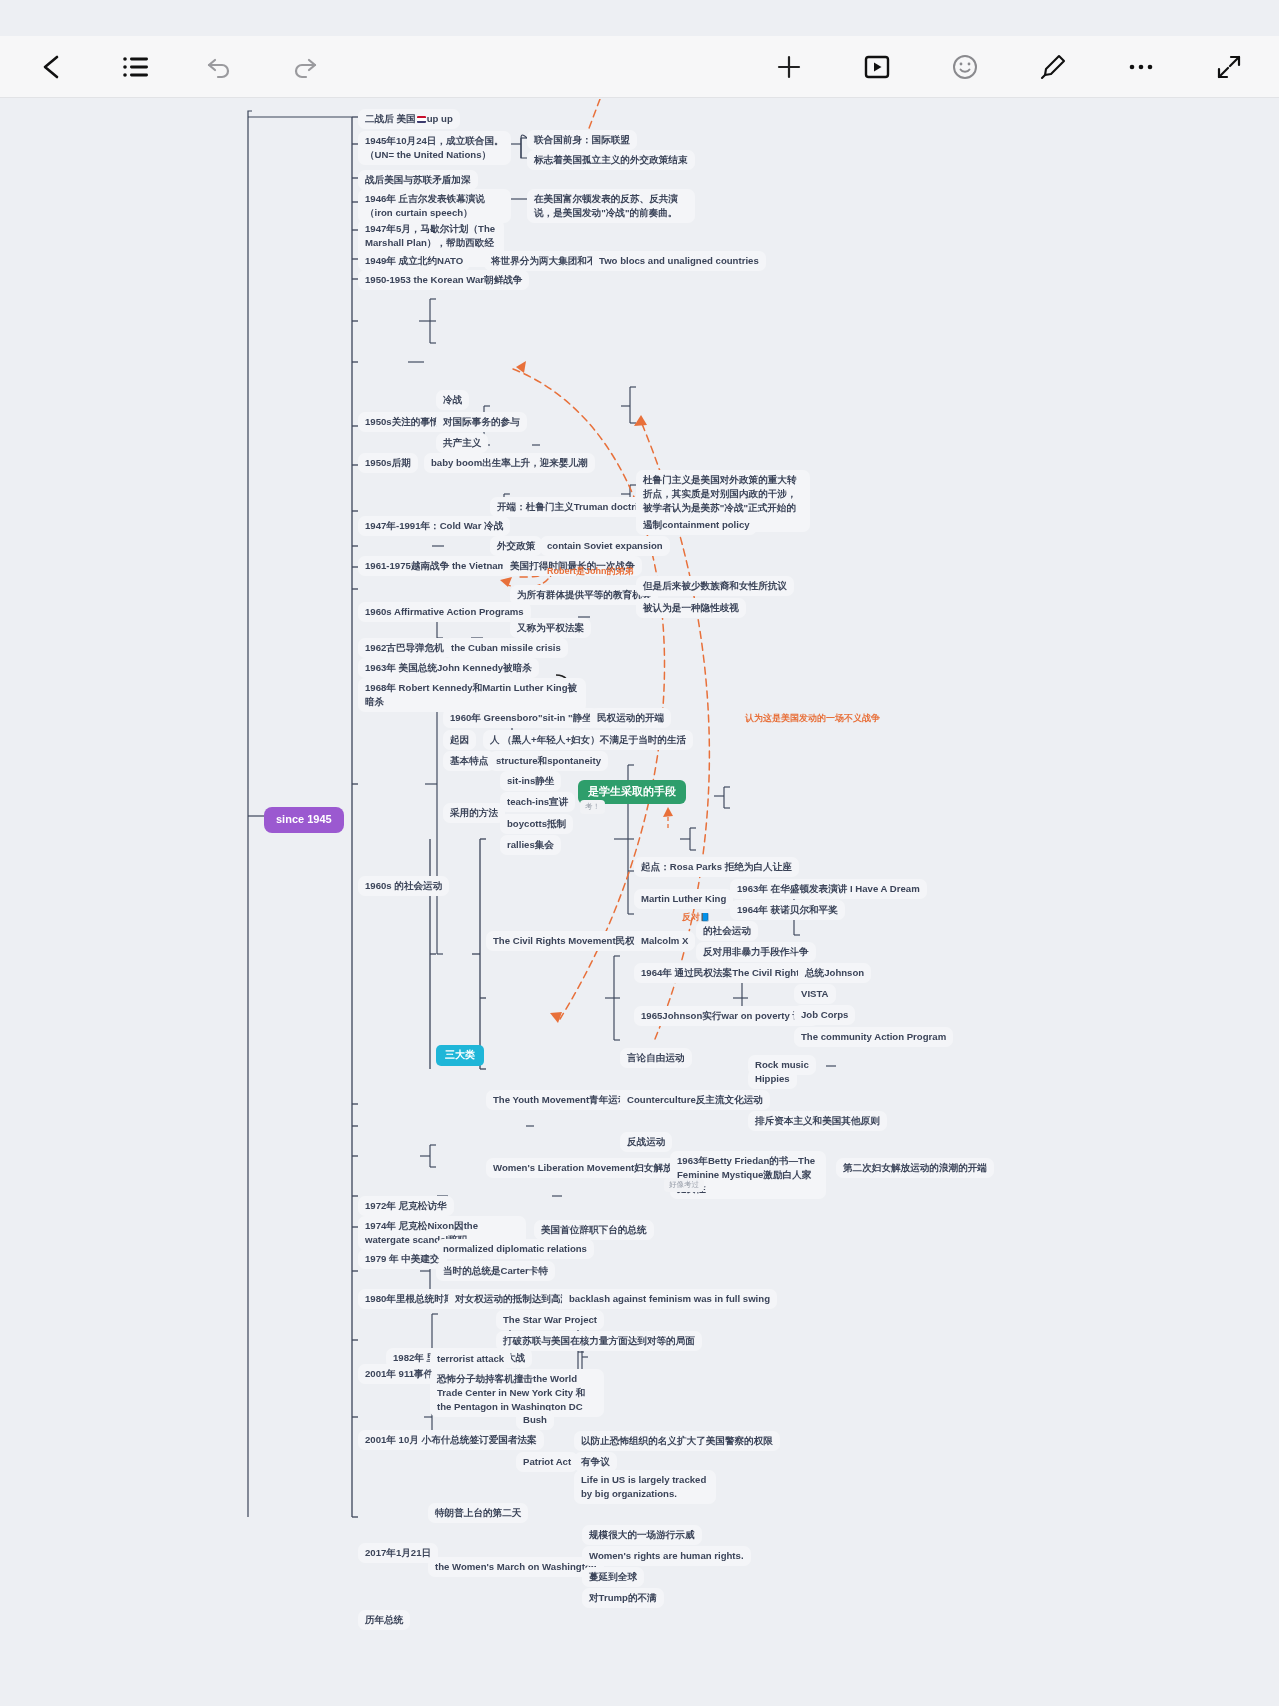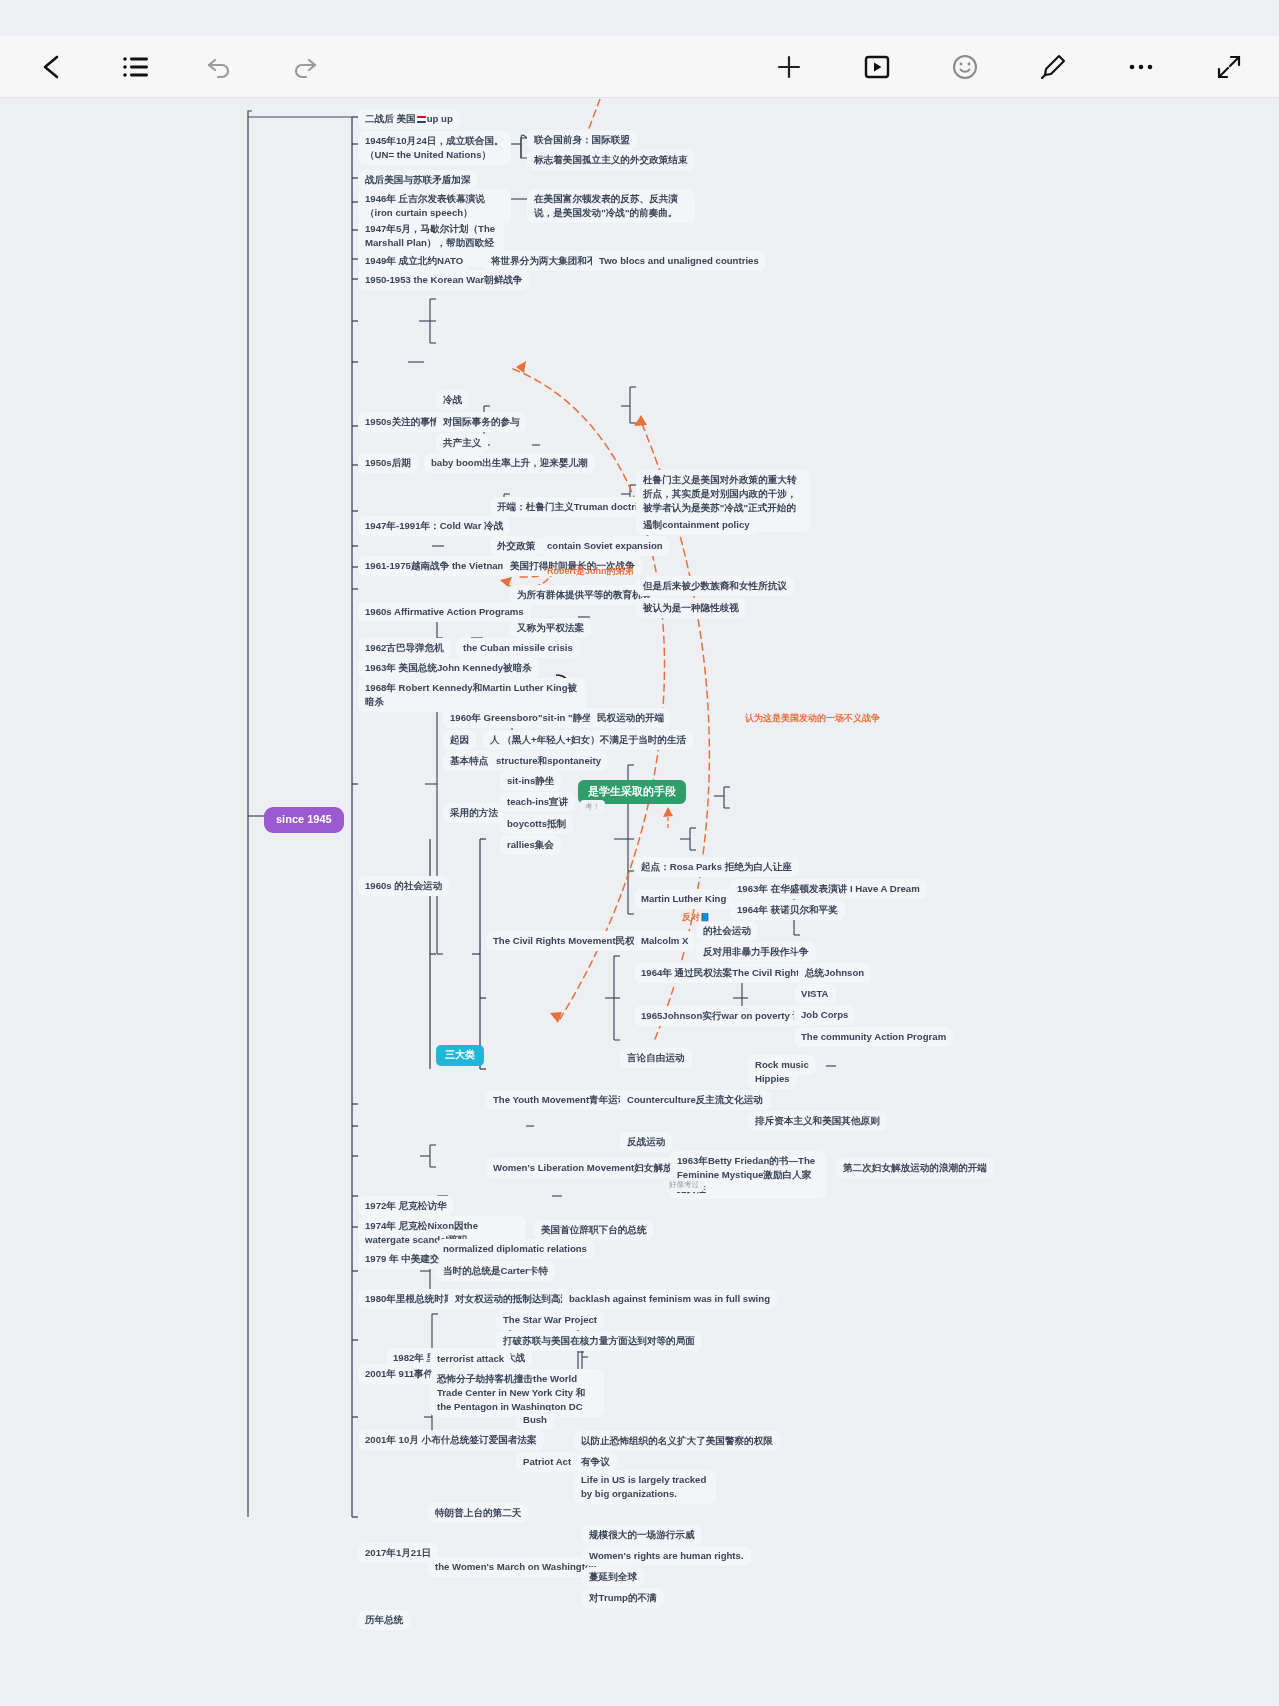--- a/index.html
+++ b/index.html
@@ -451,21 +451,21 @@
         <path d="M548 480 C538 492 510 490 506 484"></path>
       </g>
       <polygon points="508,488 500,481 512,478" fill="#e8703a"></polygon>
 
       <g fill="none" stroke="#e8703a" stroke-width="1.3" stroke-dasharray="4 3">
         <path d="M668 729 L668 714"></path>
       </g>
       <polygon points="668,708 663,718 673,717" fill="#e8703a"></polygon>
     </svg>
 
-    <div class="node root" style="left:264px; top:708px;">since 1945</div>
+    <div class="node root" style="left:264px; top:708px;border-radius:8px;">since 1945</div>
 
     <div class="node" style="left:358px; top:10px;">
       <span>二战后 美国</span><span class="flag"></span><span>up up</span>
     </div>
 
     <div class="node wrap" style="left:358px; top:32px; width:153px;">1945年10月24日，成立联合国。（UN= the United Nations）</div>
     <div class="node" style="left:527px; top:31px;">联合国前身：国际联盟</div>
     <div class="node" style="left:527px; top:51px;">标志着美国孤立主义的外交政策结束</div>
 
     <div class="node" style="left:358px; top:71px;">战后美国与苏联矛盾加深</div>
@@ -501,21 +501,21 @@
 
     <div class="node" style="left:358px; top:503px;">1960s Affirmative Action Programs</div>
     <div class="node" style="left:510px; top:486px;">为所有群体提供平等的教育机会</div>
     <div class="node" style="left:636px; top:477px;">
       <span>但是后来被少数族裔和女性所抗议</span>
     </div>
     <div class="node" style="left:636px; top:499px;text-align:center;">被认为是一种隐性歧视</div>
     <div class="node" style="left:510px; top:519px;">又称为平权法案</div>
 
     <div class="node" style="left:358px; top:539px;">1962古巴导弹危机</div>
-    <div class="node" style="left:456px; top:539px;">the Cuban missile crisis</div>
+    <div class="node" style="left:444px; top:539px;">the Cuban missile crisis</div>
 
     <div class="node" style="left:358px; top:559px;">1963年 美国总统John Kennedy被暗杀</div>
     <div class="node wrap" style="left:358px; top:579px; width:228px;">1968年 Robert Kennedy和Martin Luther King被暗杀</div>
 
     <div class="node" style="left:358px; top:777px;">1960s 的社会运动</div>
 
     <div class="node" style="left:443px; top:609px;">1960年 Greensboro"sit-in "静坐</div>
     <div class="node" style="left:590px; top:609px;">民权运动的开端</div>
 
     <div class="node" style="left:443px; top:631px;">起因</div>

